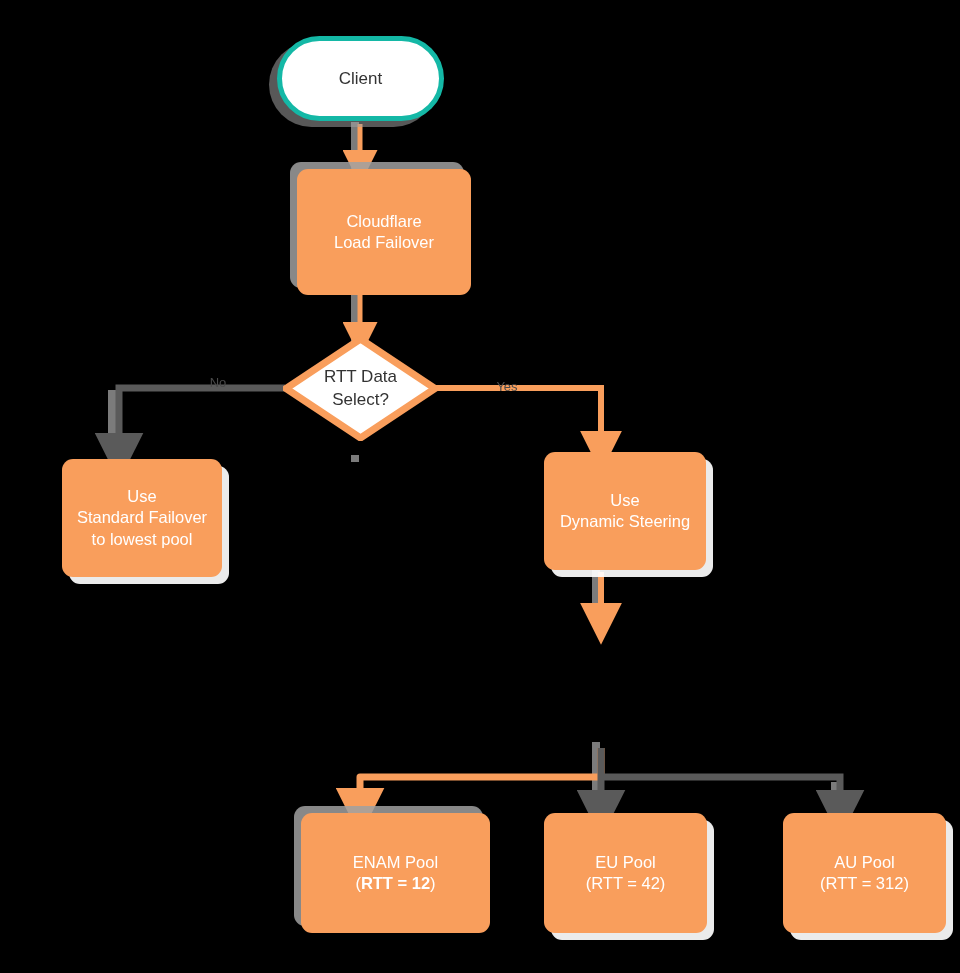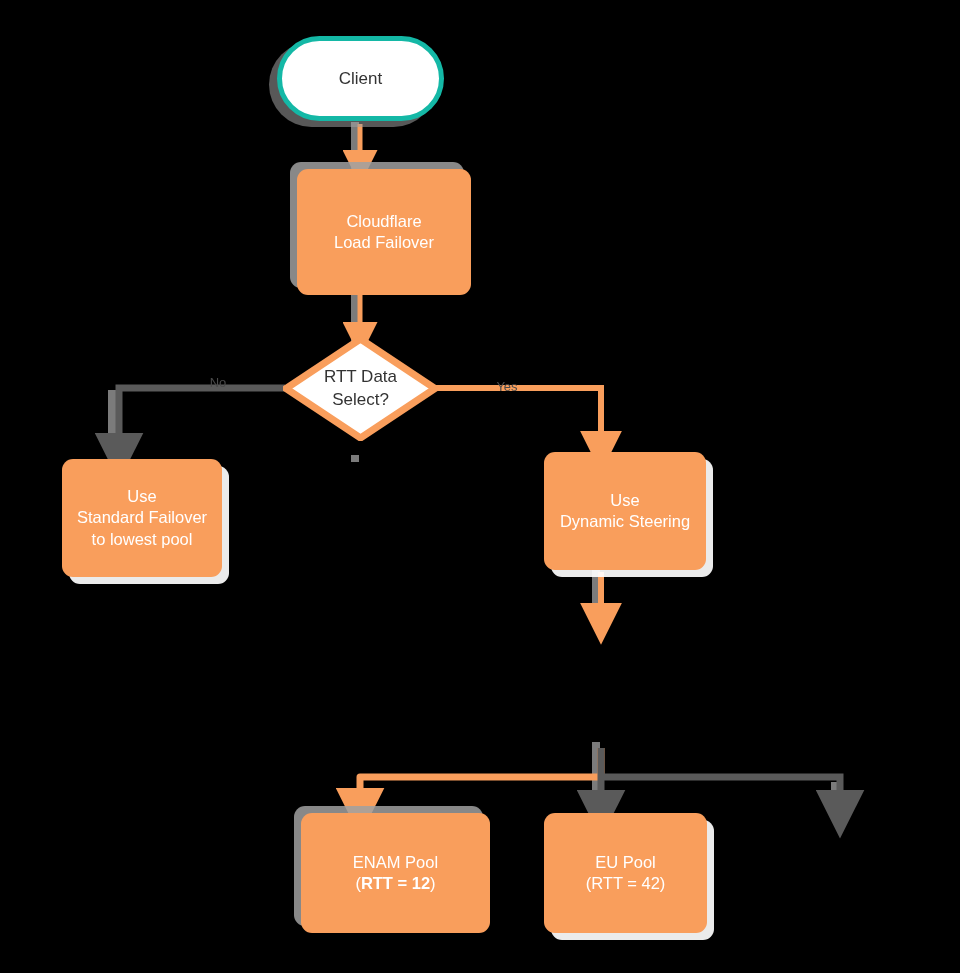--- a/index.html
+++ b/index.html
@@ -217,14 +217,20 @@
     </div>
   </div>
 
   <div class="node box shadow-white" style="left:520px; top:813px; width:163px; height:120px;">
     <div>
       <span class="l1">EU Pool</span>
       <span class="l2">(RTT = 42)</span>
     </div>
   </div>
 
+  <div class="node box shadow-white" style="left:759px; top:813px; width:163px; height:120px;">
+    <div>
+      <span class="l1">AU Pool</span>
+      <span class="l2">(RTT = 312)</span>
+    </div>
+  </div>
 
 </div>
 
 </body></html>

